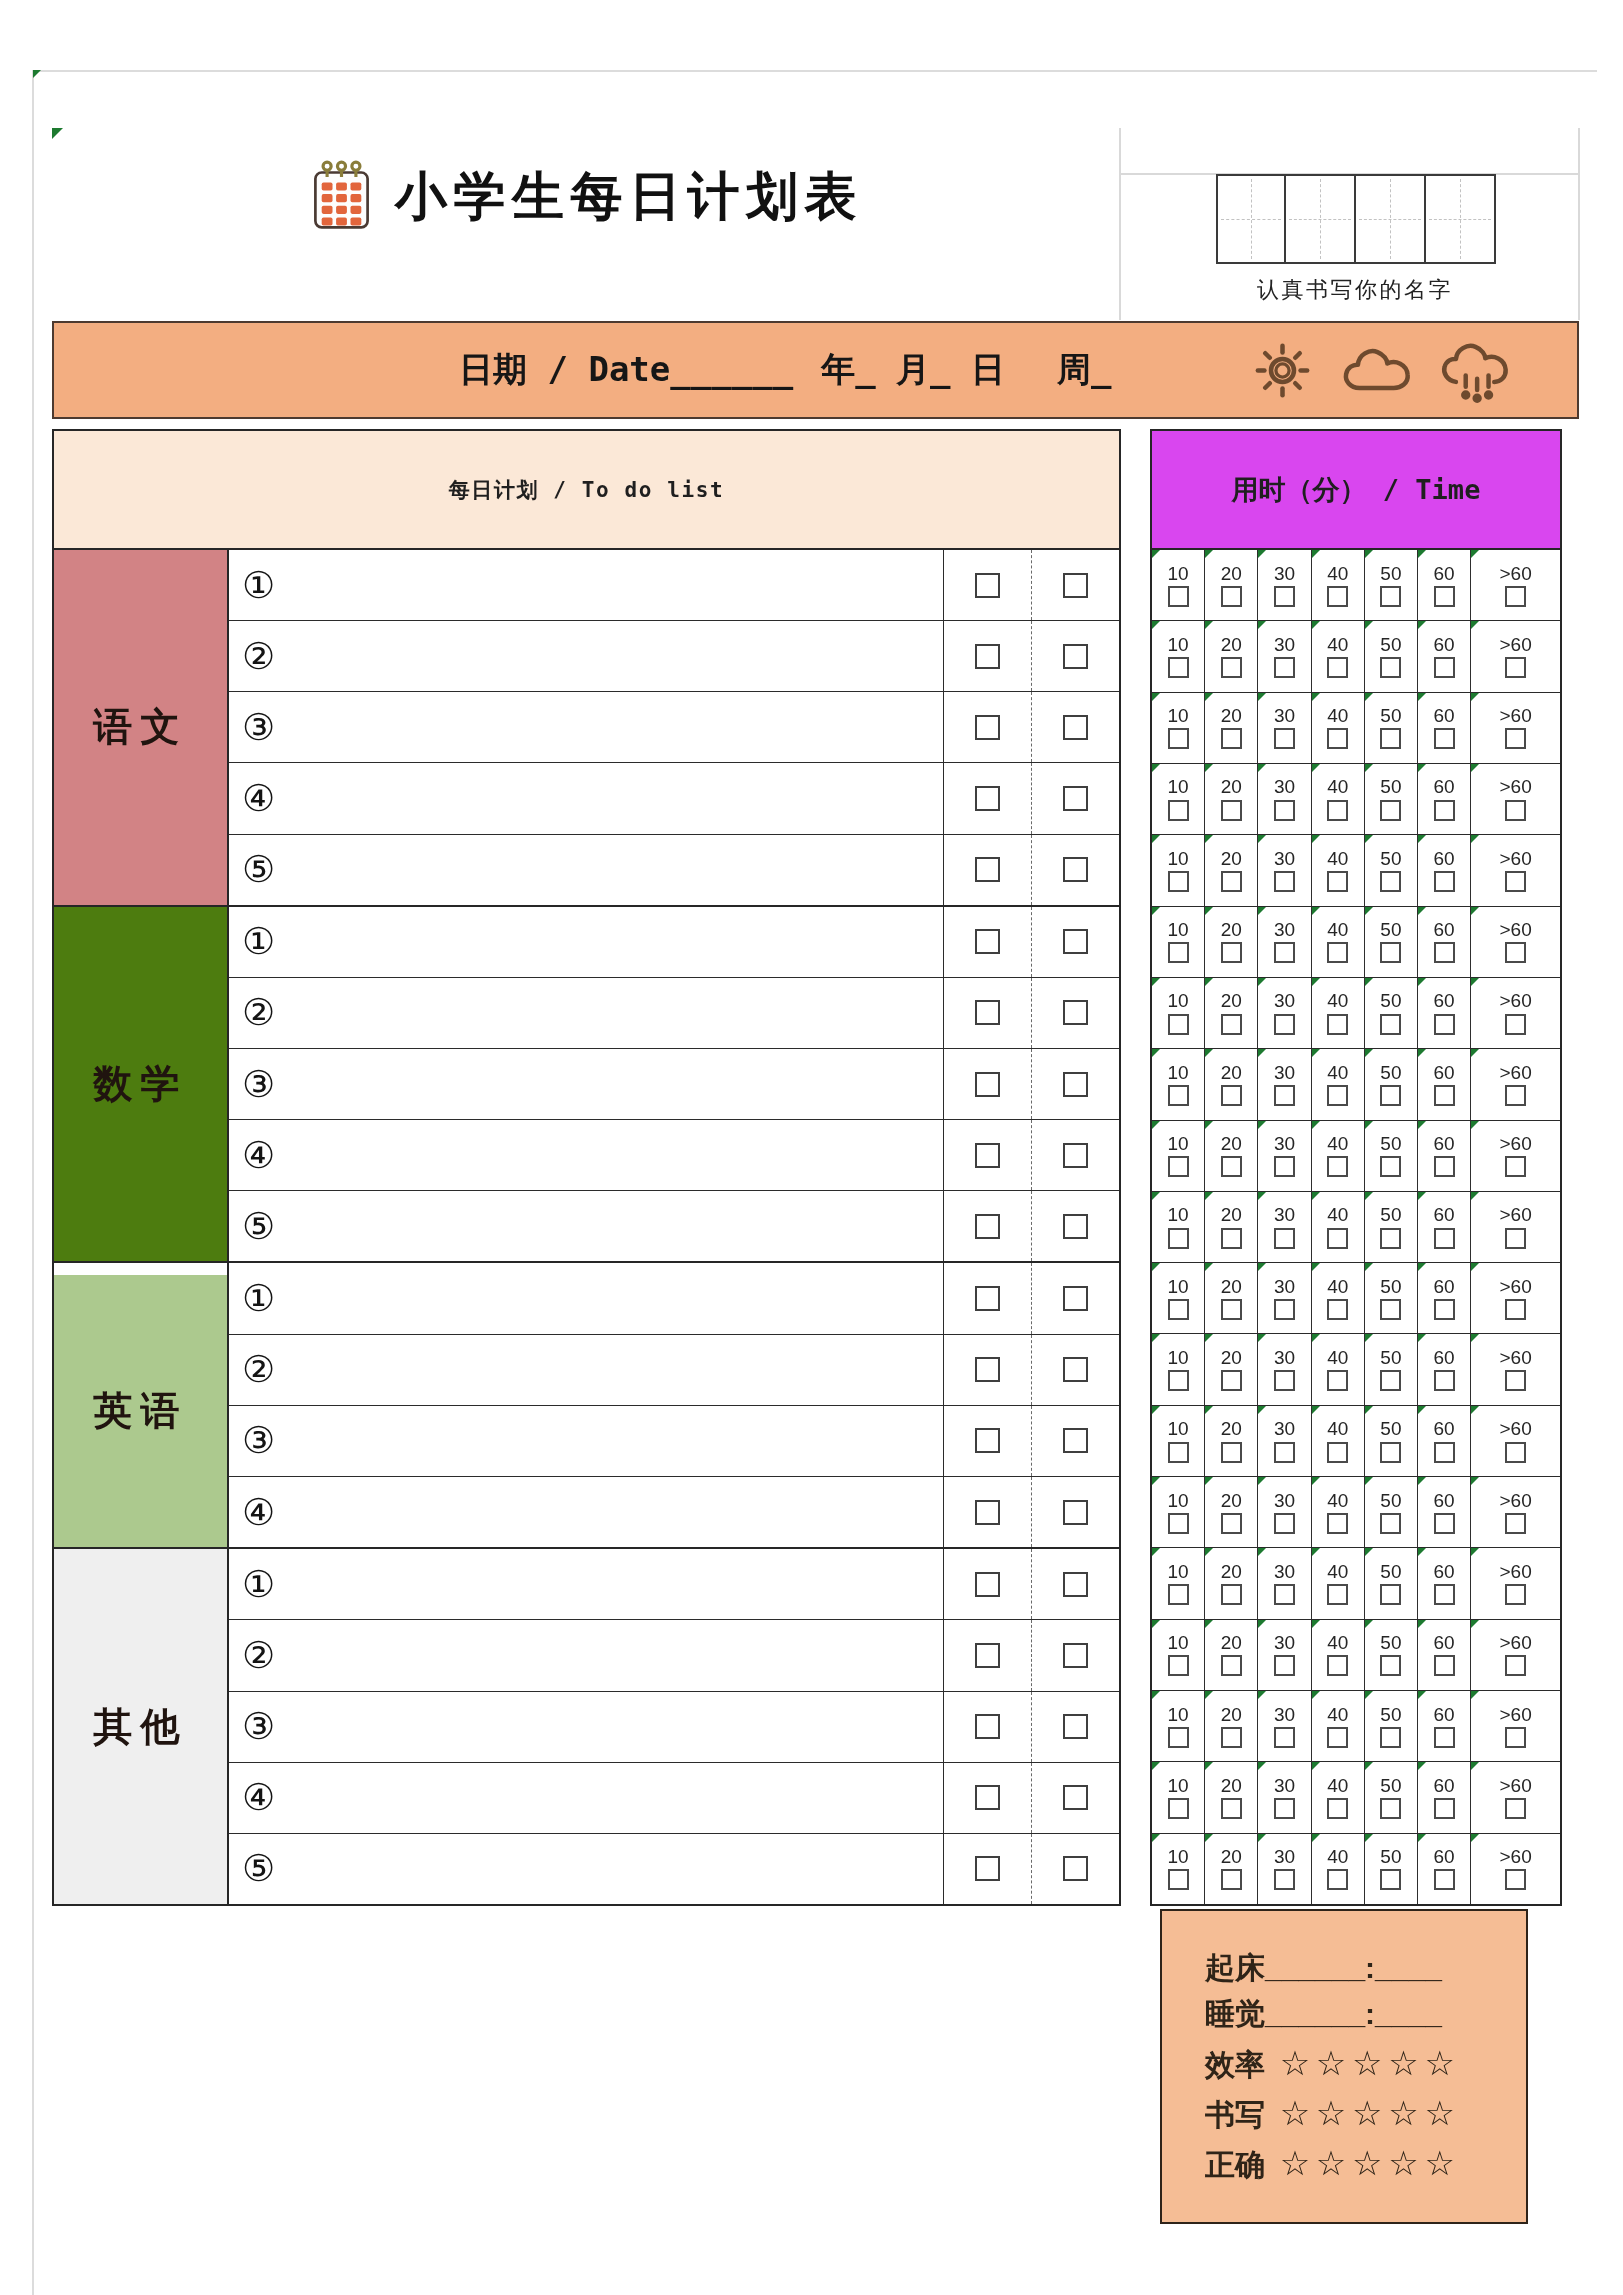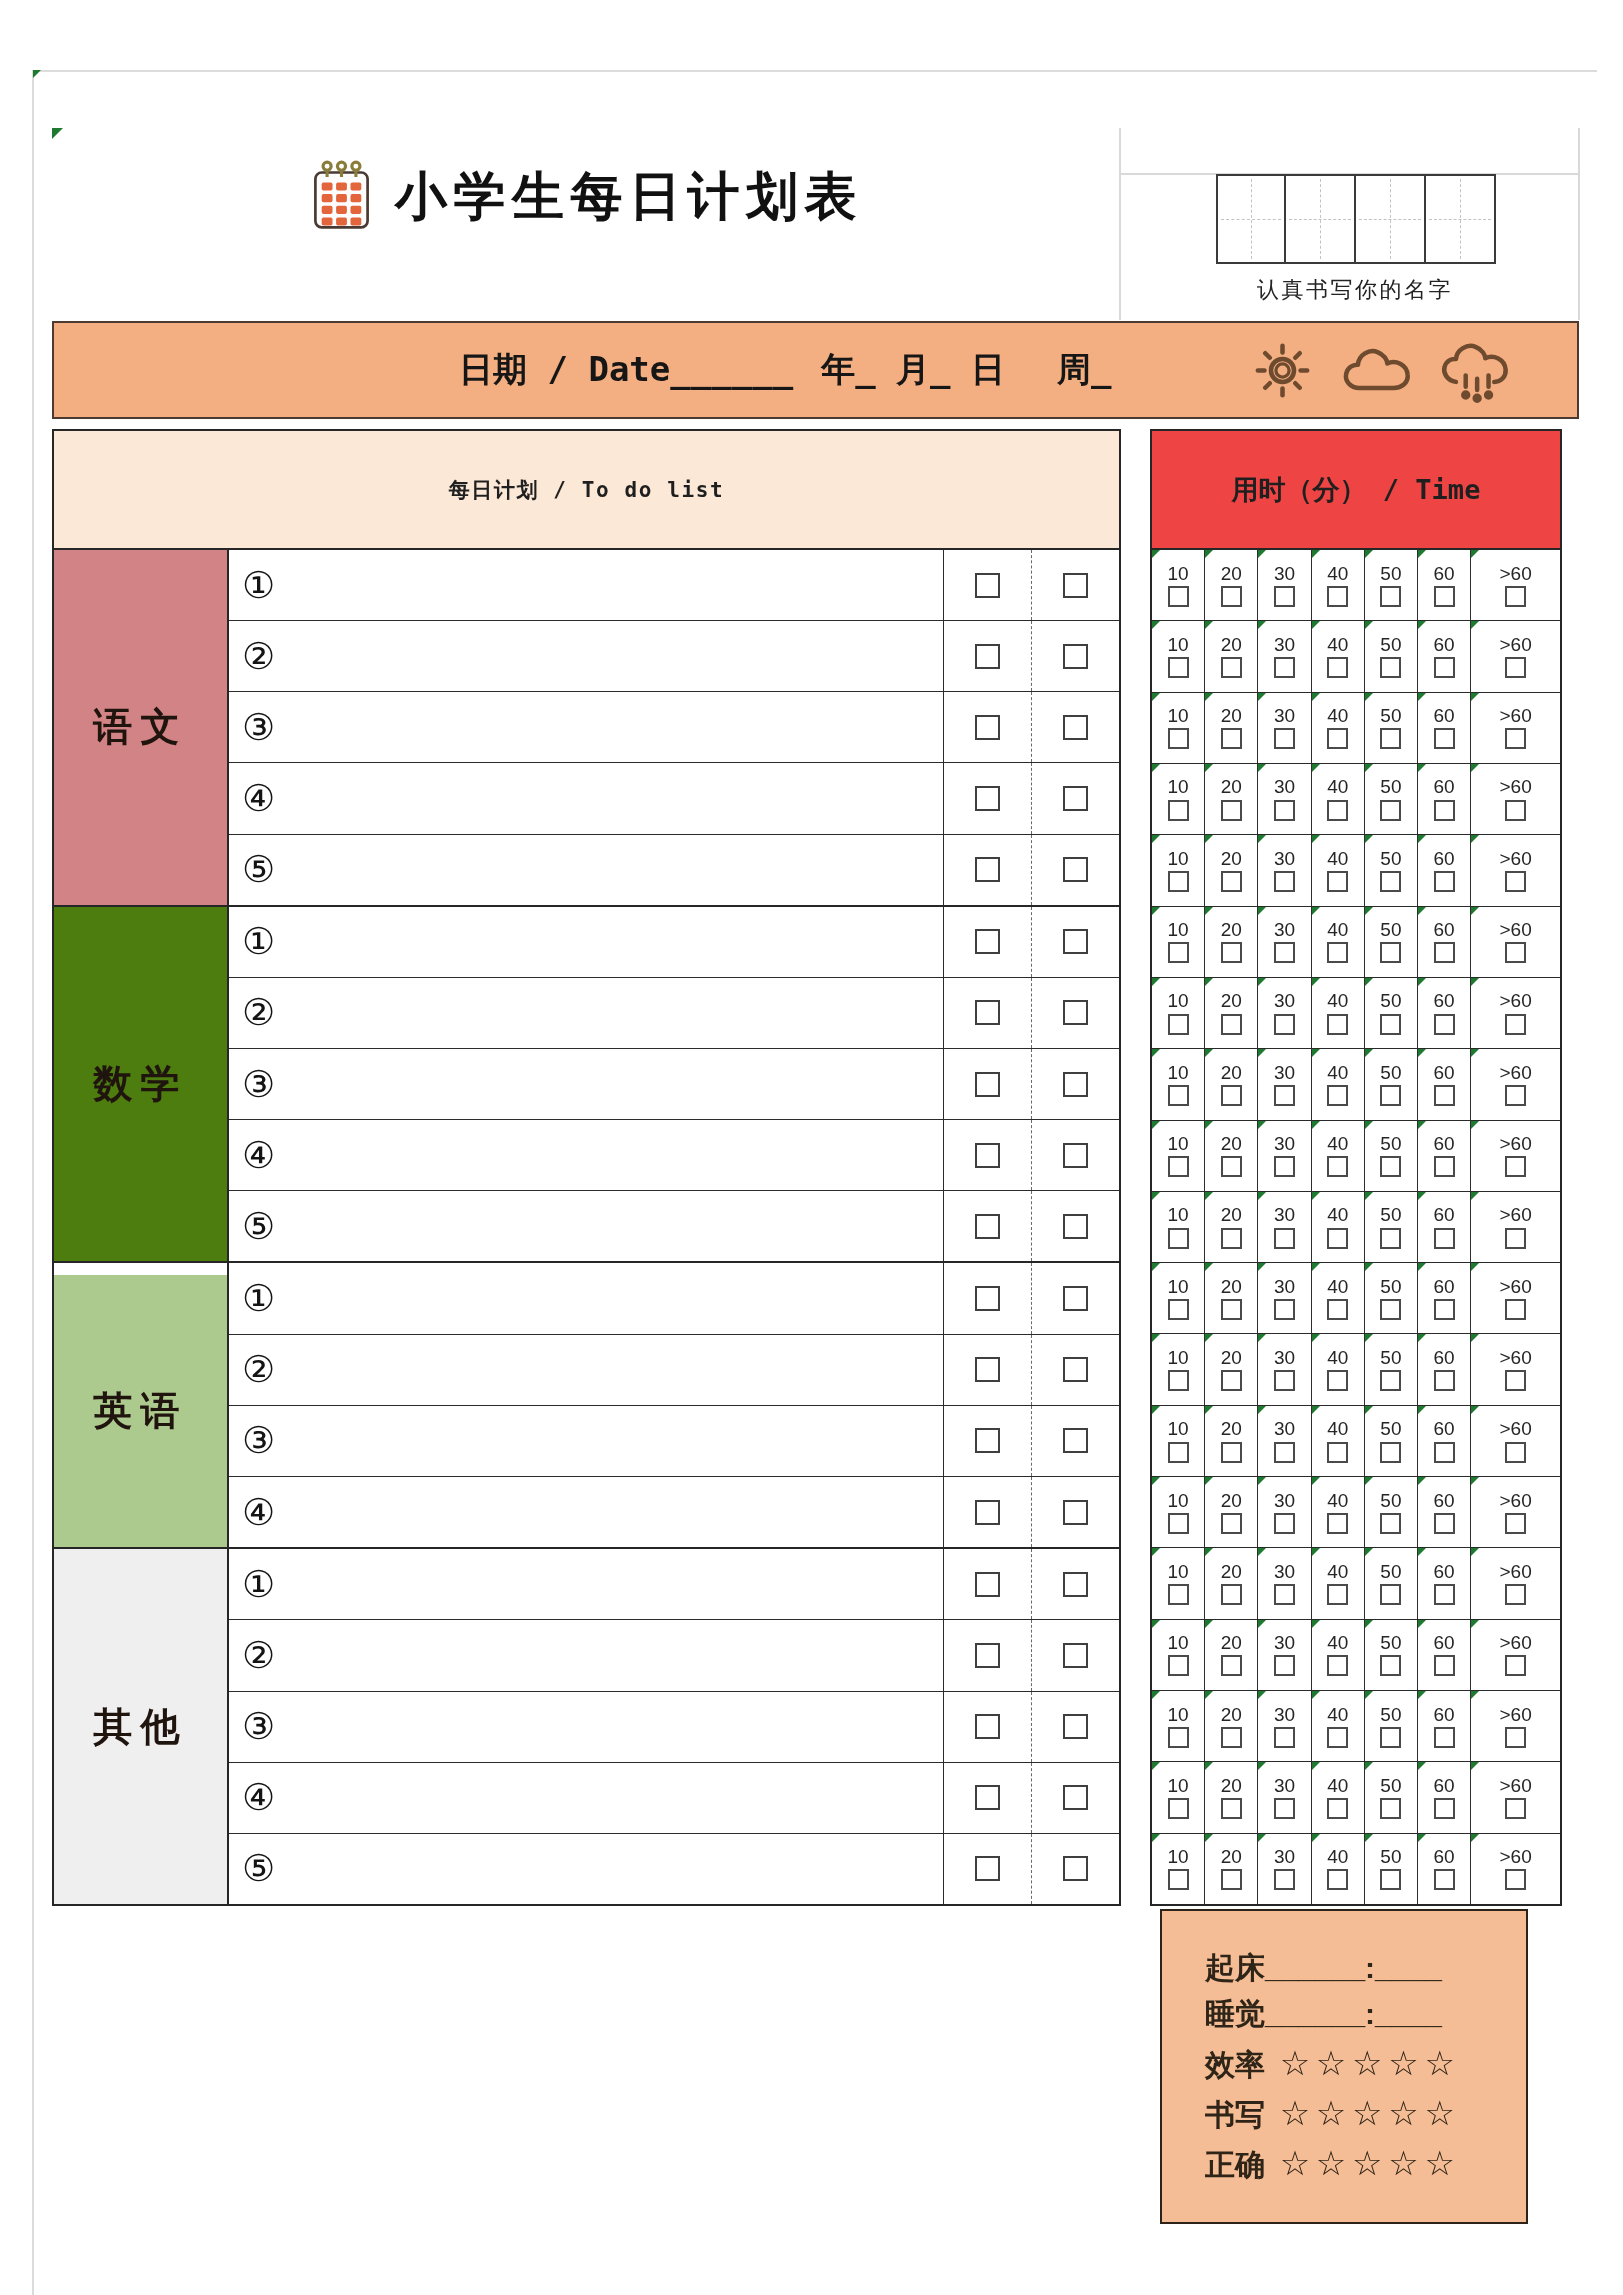--- a/index.html
+++ b/index.html
@@ -425,21 +425,21 @@
               <div class="chk-cell x">
                 <div class="cbox"></div>
               </div>
             </div>
           </div>
         </div>
       </div>
   </div>
 
   <div class="time-panel">
-    <div class="time-head" id="time-head" style="background: #ef4444;">用时（分） / Time</div>
+    <div class="time-head" id="time-head" style="background: #d946ef;">用时（分） / Time</div>
     <div class="time-body" id="time-body">
         <div class="time-row">
           <div class="time-cell">
             <span class="tri small" style="top: 0px; left: 0px; border-top-color: rgb(29, 122, 48);"></span>
             <span class="lab">10</span>
             <div class="tbox"></div>
           </div>
           <div class="time-cell bl">
             <span class="tri small" style="top: 0px; left: 0px; border-top-color: rgb(29, 122, 48);"></span>
             <span class="lab">20</span>

